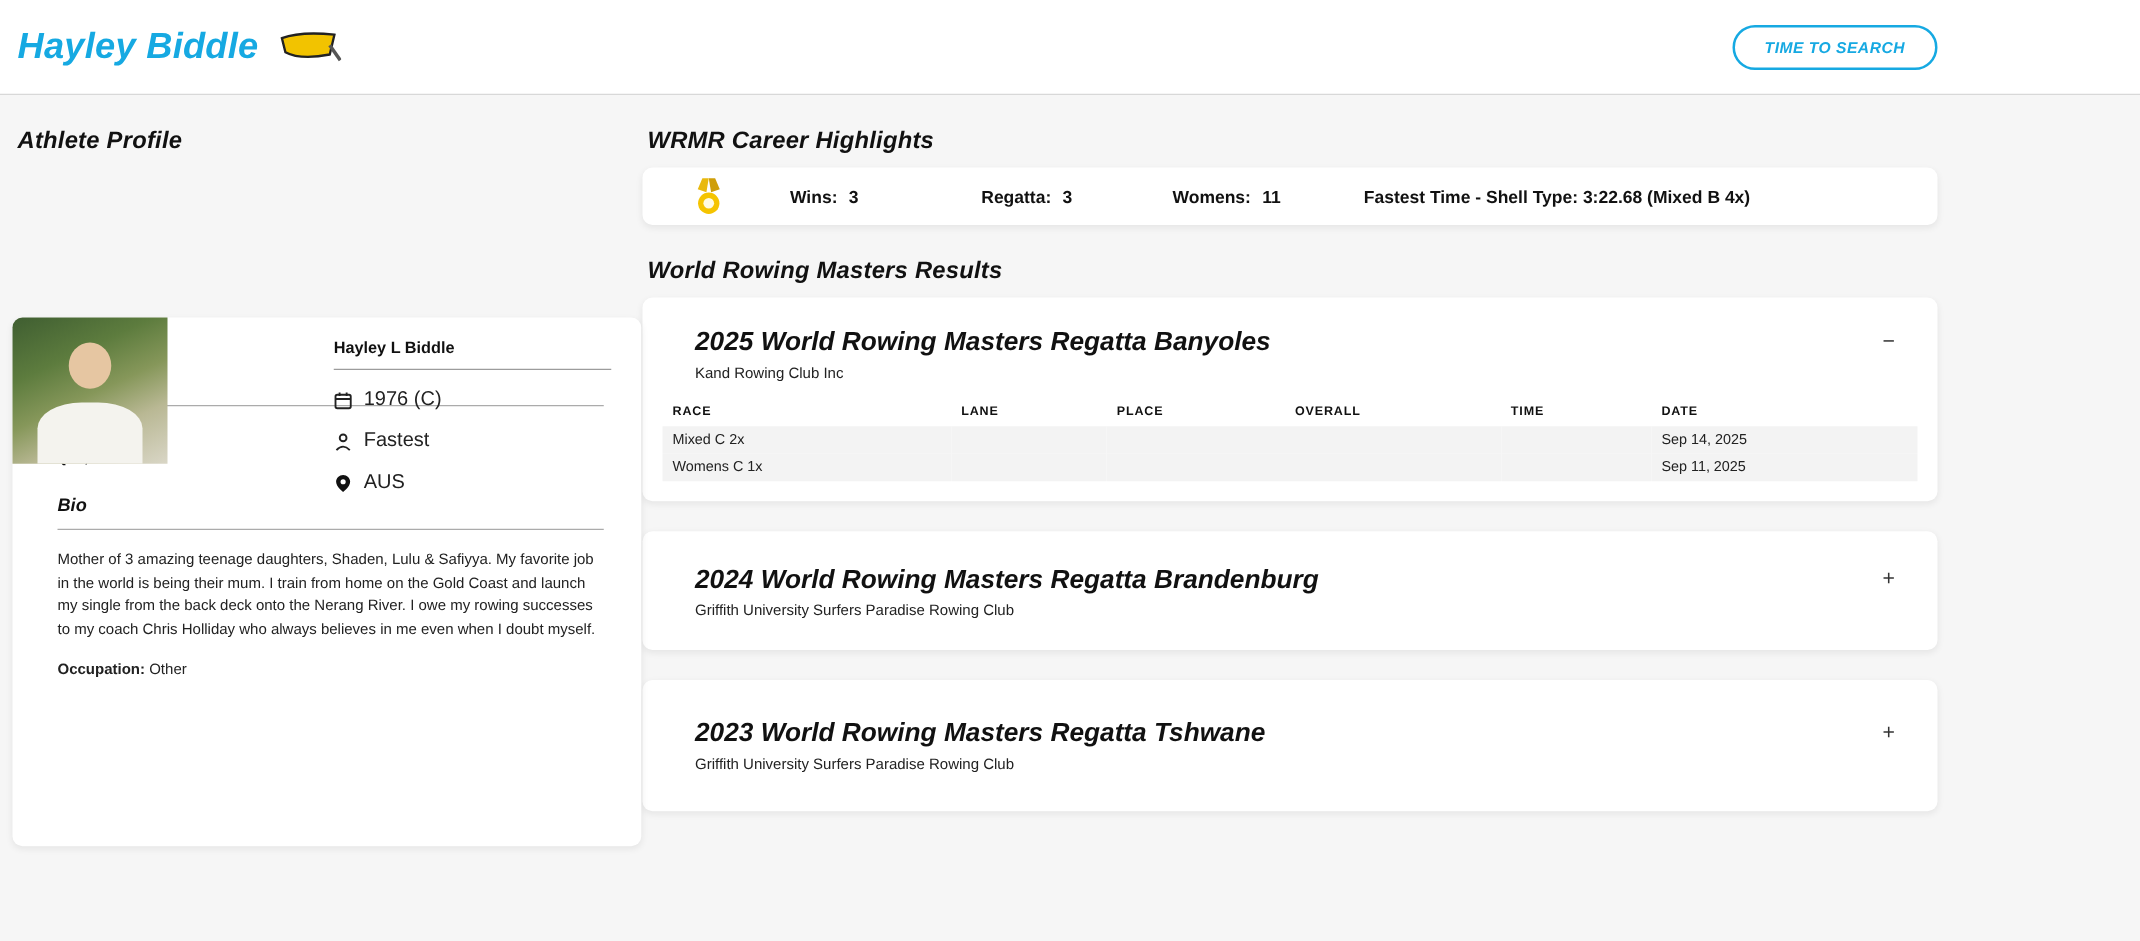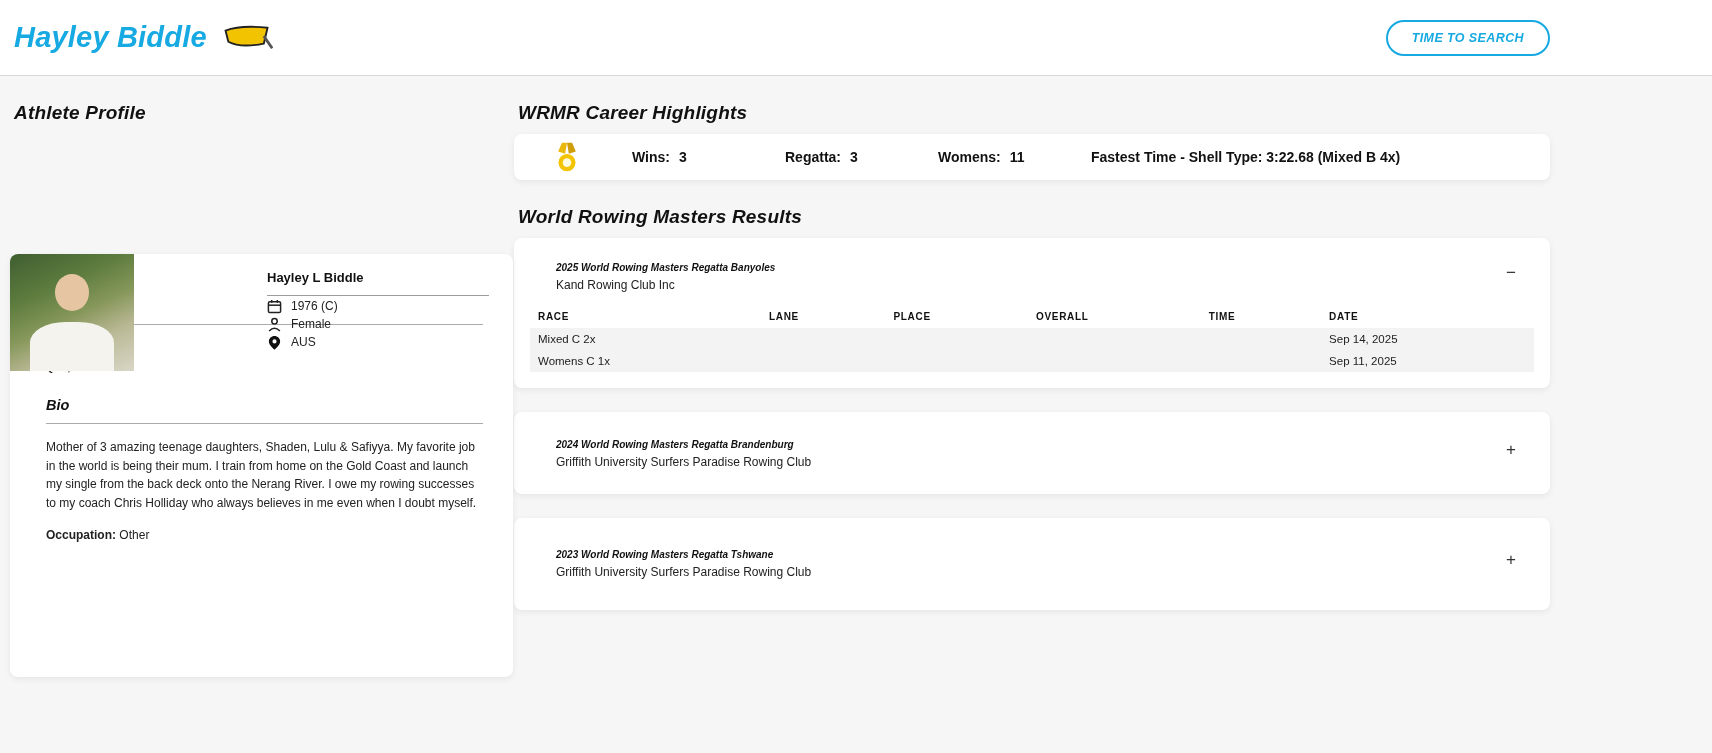--- a/index.html
+++ b/index.html
@@ -55,22 +55,22 @@
     background:#e6c6a2; border-radius:50%;
   }
   .photo::after {
     content:""; position:absolute; bottom:0; left:16%; width:68%; height:42%;
     background:#f4f3ee; border-radius:42% 42% 0 0;
   }
   .info-col { position:absolute; top:16px; left:257px; width:222px; }
   .full-name { font-size:13px; font-weight:700; color:#111; }
   .uline { border-bottom:1px solid #9c9c9c; margin-top:10px; }
   .detail-row {
-    display:flex; align-items:flex-start; gap:9px;
-    margin-top:3px; font-size:12px; color:#222;
+    display:flex; align-items:center; gap:9px;
+    margin-top:15px; font-size:16px; color:#222;
   }
   .detail-row svg { flex:none; }
   .socials {
     display:flex; align-items:center; gap:13px;
     margin:130px 0 0 50px; height:20px;
   }
   .social-link { display:inline-flex; cursor:pointer; text-decoration:none; }
   .card-body { padding:0 30px 0 36px; }
   h3.sub-heading {
     font-size:14.5px; font-style:italic; font-weight:800; color:#111; margin-top:24px;
@@ -91,21 +91,21 @@
   .stat .stat-value { margin-left:9px; }
   .stat-fastest { flex:1; font-size:14px; font-weight:700; color:#111; }
   .results-heading { margin-top:28px; }
   .regatta-card { margin-bottom:24px; padding:24px 16px 16px; }
   .regatta-card.collapsed { padding:27px 16px 25px; }
   .regatta-card.collapsed-last { padding:31px 16px 31px; }
   .regatta-header {
     display:flex; justify-content:space-between; align-items:flex-start;
     padding:0 12px 0 26px; cursor:pointer;
   }
-  .regatta-title { font-size:10px; font-style:italic; font-weight:800; color:#111; }
+  .regatta-title { font-size:21px; font-style:italic; font-weight:800; color:#111; }
   .regatta-club { font-size:12px; color:#222; margin-top:5px; }
   .toggle-btn {
     background:none; border:none; font-size:17px; line-height:1;
     color:#333; cursor:pointer; padding:2px 6px;
     font-family:"Liberation Sans",sans-serif;
   }
   table.results-table { width:100%; border-collapse:collapse; margin-top:12px; }
   .results-table th {
     text-align:left; font-size:10px; font-weight:700; letter-spacing:0.7px;
     color:#111; padding:7px 8px 6px;
@@ -151,21 +151,21 @@
           </span>
           <span>1976 (C)</span>
         </div>
         <div class="detail-row">
           <span style="display:inline-flex;">
             <svg width="15" height="15" viewBox="0 0 16 16">
               <circle cx="8" cy="4.6" r="2.9" fill="none" stroke="#222" stroke-width="1.6"></circle>
               <path d="M2.3 15 Q8 9.2 13.7 15" fill="none" stroke="#222" stroke-width="1.6"></path>
             </svg>
           </span>
-          <span>Female</span>
+          <span>Fastest</span>
         </div>
         <div class="detail-row">
           <span style="display:inline-flex;">
             <svg width="15" height="15" viewBox="0 0 16 16">
               <path fill-rule="evenodd" fill="#111" d="M8 1 C4.7 1 2 3.6 2 6.8 C2 11 8 15.5 8 15.5 C8 15.5 14 11 14 6.8 C14 3.6 11.3 1 8 1 Z M8 9 A2.2 2.2 0 1 1 8 4.6 A2.2 2.2 0 0 1 8 9 Z"></path>
             </svg>
           </span>
           <span>AUS</span>
         </div>
       </div>

